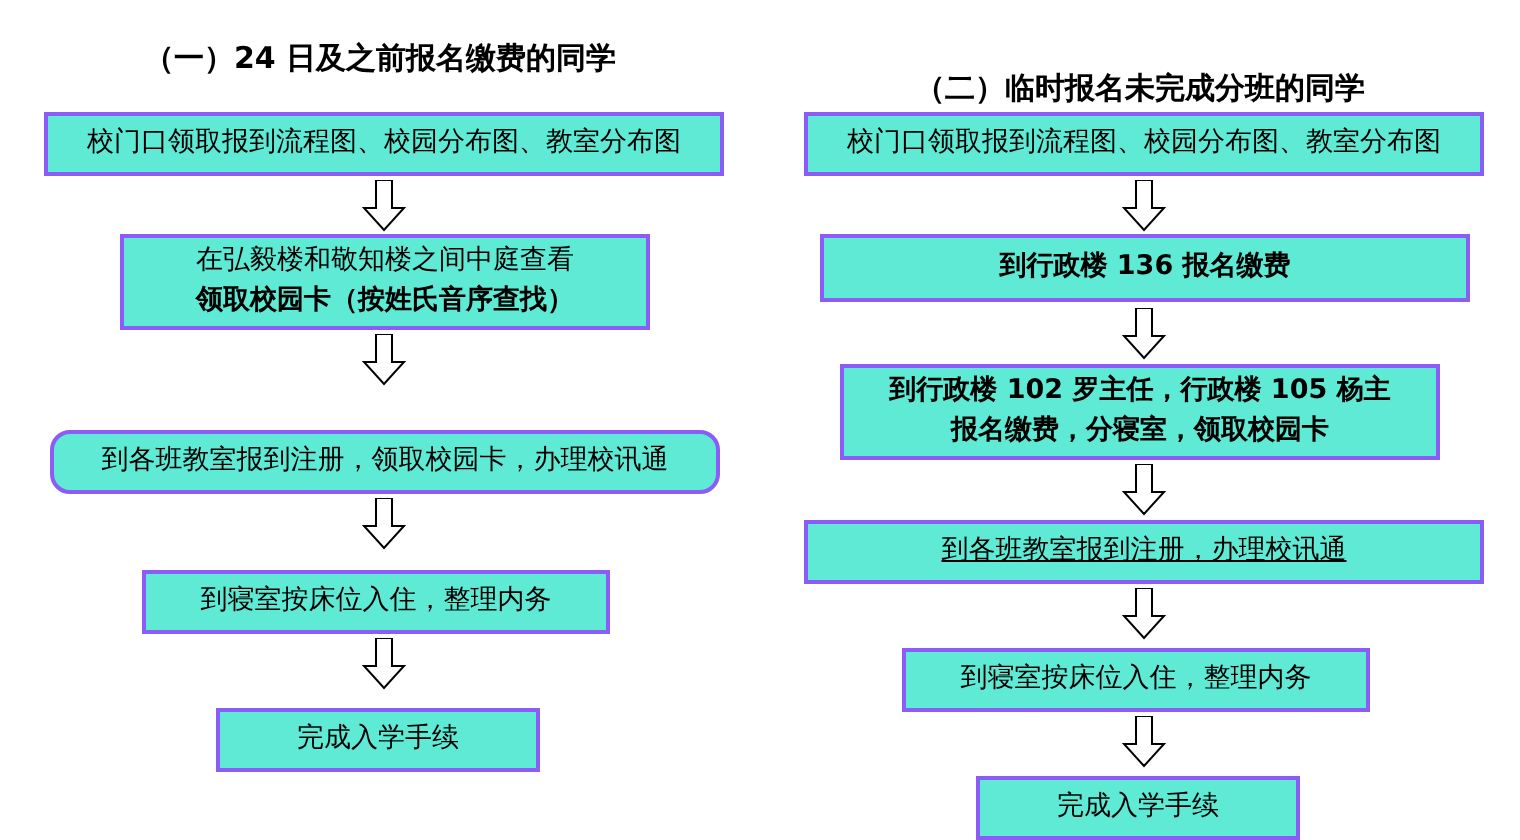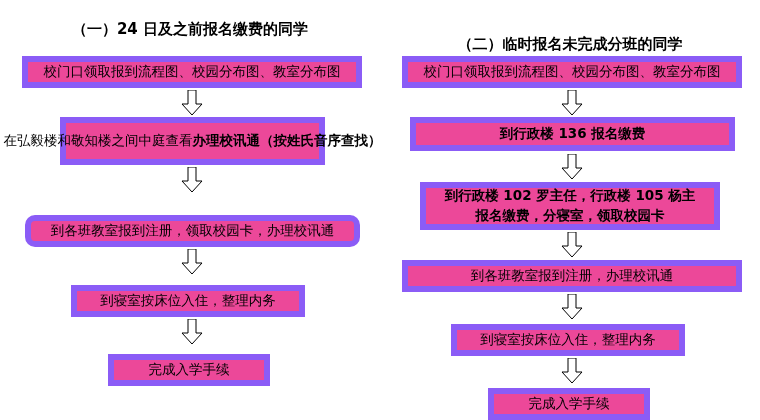--- a/index.html
+++ b/index.html
@@ -28,22 +28,22 @@
     text-align: center;
     font-size: 15px;
     font-weight: bold;
     line-height: 1;
     white-space: nowrap;
   }
 
   .node {
     position: absolute;
     box-sizing: border-box;
-    border: 6px solid #8b5cf6;
-    background: #ec4899;
+    border: 2px solid #8b5cf6;
+    background: #5eead4;
     display: flex;
     align-items: center;
     justify-content: center;
     text-align: center;
     font-size: 13.5px;
     line-height: 1.45;
     padding: 2px 6px;
   }
   .node.bold {
     font-weight: bold;
@@ -70,23 +70,23 @@
   <div class="node" style="left:22px; top:40px; width:340px; height:32px;">
     <span class="ln">校门口领取报到流程图、校园分布图、教室分布图</span>
   </div>
 
   <div class="arrow" style="left:181px; top:74px; height:26px;">
     <svg width="22" height="26" viewBox="0 0 22 26">
         <polygon points="7,0 15,0 15,14 21,14 11,25 1,14 7,14" fill="#ffffff" stroke="#000000" stroke-width="1"></polygon>
       </svg>
   </div>
 
-  <div class="node bold" style="left:60px; top:101px; width:265px; height:48px; flex-direction:row;">
+  <div class="node bold" style="left:60px; top:101px; width:265px; height:48px; flex-direction:column;">
     <span class="ln" style="font-weight:normal;">在弘毅楼和敬知楼之间中庭查看</span>
-    <span class="ln">办理校讯通（按姓氏音序查找）</span>
+    <span class="ln">领取校园卡（按姓氏音序查找）</span>
   </div>
 
   <div class="arrow" style="left:181px; top:151px; height:26px;">
     <svg width="22" height="26" viewBox="0 0 22 26">
         <polygon points="7,0 15,0 15,14 21,14 11,25 1,14 7,14" fill="#ffffff" stroke="#000000" stroke-width="1"></polygon>
       </svg>
   </div>
 
   <div class="node" style="left:25px; top:199px; width:335px; height:32px;border-radius:10px;">
     <span class="ln">到各班教室报到注册，领取校园卡，办理校讯通</span>
@@ -142,21 +142,21 @@
     <span class="ln">到行政楼 102 罗主任，行政楼 105 杨主</span>
     <span class="ln">报名缴费，分寝室，领取校园卡</span>
   </div>
 
   <div class="arrow" style="left:181px; top:216px; height:26px;">
     <svg width="22" height="26" viewBox="0 0 22 26">
         <polygon points="7,0 15,0 15,14 21,14 11,25 1,14 7,14" fill="#ffffff" stroke="#000000" stroke-width="1"></polygon>
       </svg>
   </div>
 
-  <div class="node" style="left:22px; top:244px; width:340px; height:32px;">
+  <div class="node" style="left:22px; top:244px; width:340px; height:32px;text-decoration:underline;">
     <span class="ln">到各班教室报到注册，办理校讯通</span>
   </div>
 
   <div class="arrow" style="left:181px; top:278px; height:26px;">
     <svg width="22" height="26" viewBox="0 0 22 26">
         <polygon points="7,0 15,0 15,14 21,14 11,25 1,14 7,14" fill="#ffffff" stroke="#000000" stroke-width="1"></polygon>
       </svg>
   </div>
 
   <div class="node" style="left:71px; top:308px; width:234px; height:32px;">

